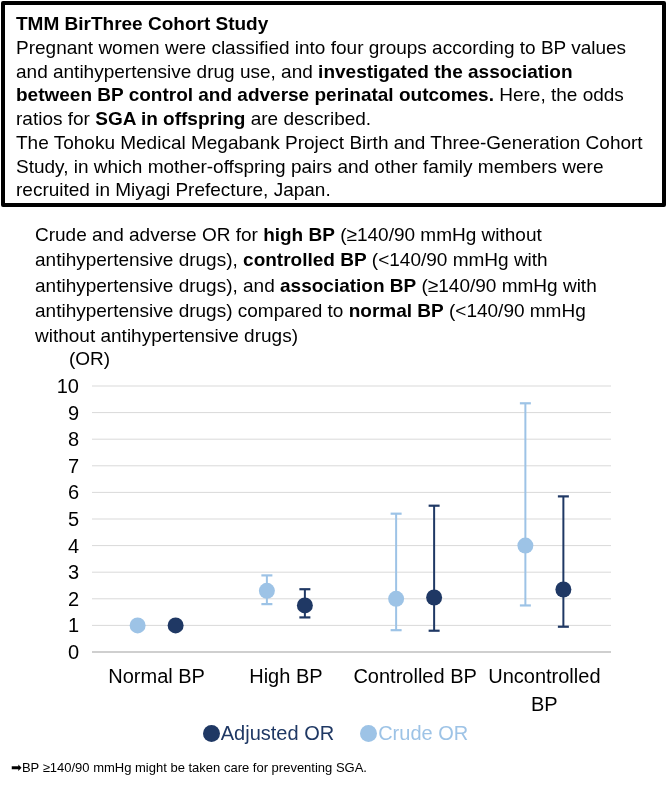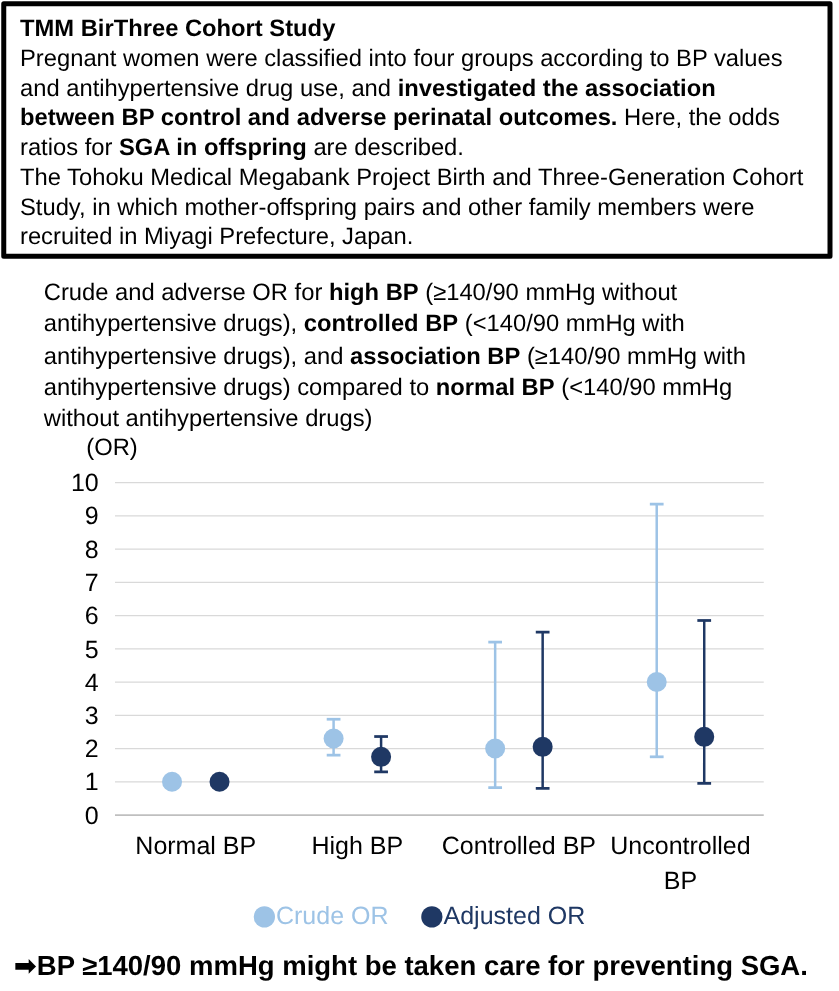--- a/index.html
+++ b/index.html
@@ -23,21 +23,21 @@
   }
   #chart{position:absolute;left:0;top:374px;}
   .legend{
     position:absolute;left:0;top:722px;width:671px;
     display:flex;justify-content:center;align-items:center;gap:26px;
   }
   .legend-item{display:flex;align-items:center;gap:1px;font-size:20px;}
   .legend-dot{width:17px;height:17px;border-radius:50%;display:inline-block;}
   .conclusion{
     position:absolute;left:11px;top:760px;width:650px;
-    font-size:22px;font-weight:bold;
+    font-size:13px;font-weight:normal;
   }
   svg text{font-family:"Liberation Sans","DejaVu Sans",sans-serif;}
 </style>
 </head>
 <body>
 
 <div class="top-box">
   <div class="box-title">TMM BirThree Cohort Study</div>
   <div class="box-body">
       <div><span>Pregnant women were classified into four groups according to BP values and antihypertensive drug use, and </span><b>investigated the association between BP control and adverse perinatal outcomes.</b><span> Here, the odds ratios for </span><b>SGA in offspring</b><span> are described.</span></div>
@@ -100,24 +100,24 @@
     <circle cx="563.375" cy="215.49" r="8" fill="#1F3864"></circle>
     <text x="156.625" y="309" text-anchor="middle" font-size="20" fill="#000">Normal BP</text>
     <text x="285.875" y="309" text-anchor="middle" font-size="20" fill="#000">High BP</text>
     <text x="415.125" y="309" text-anchor="middle" font-size="20" fill="#000">Controlled BP</text>
     <text x="544.375" y="309" text-anchor="middle" font-size="20" fill="#000">Uncontrolled</text>
     <text x="544.375" y="337" text-anchor="middle" font-size="20" fill="#000">BP</text>
   </svg>
 
 <div class="legend">
   <div class="legend-item">
+    <span class="legend-dot" style="background: rgb(31, 56, 100);"></span>
+    <span class="legend-label" style="color: rgb(31, 56, 100);">Adjusted OR</span>
+  </div>
+  <div class="legend-item">
     <span class="legend-dot" style="background: rgb(157, 195, 230);"></span>
     <span class="legend-label" style="color: rgb(157, 195, 230);">Crude OR</span>
-  </div>
-  <div class="legend-item">
-    <span class="legend-dot" style="background: rgb(31, 56, 100);"></span>
-    <span class="legend-label" style="color: rgb(31, 56, 100);">Adjusted OR</span>
   </div>
 </div>
 
 <div class="conclusion">
   <span>➡</span><span>BP ≥140/90 mmHg might be taken care for preventing SGA.</span>
 </div>
 
 </body></html>

